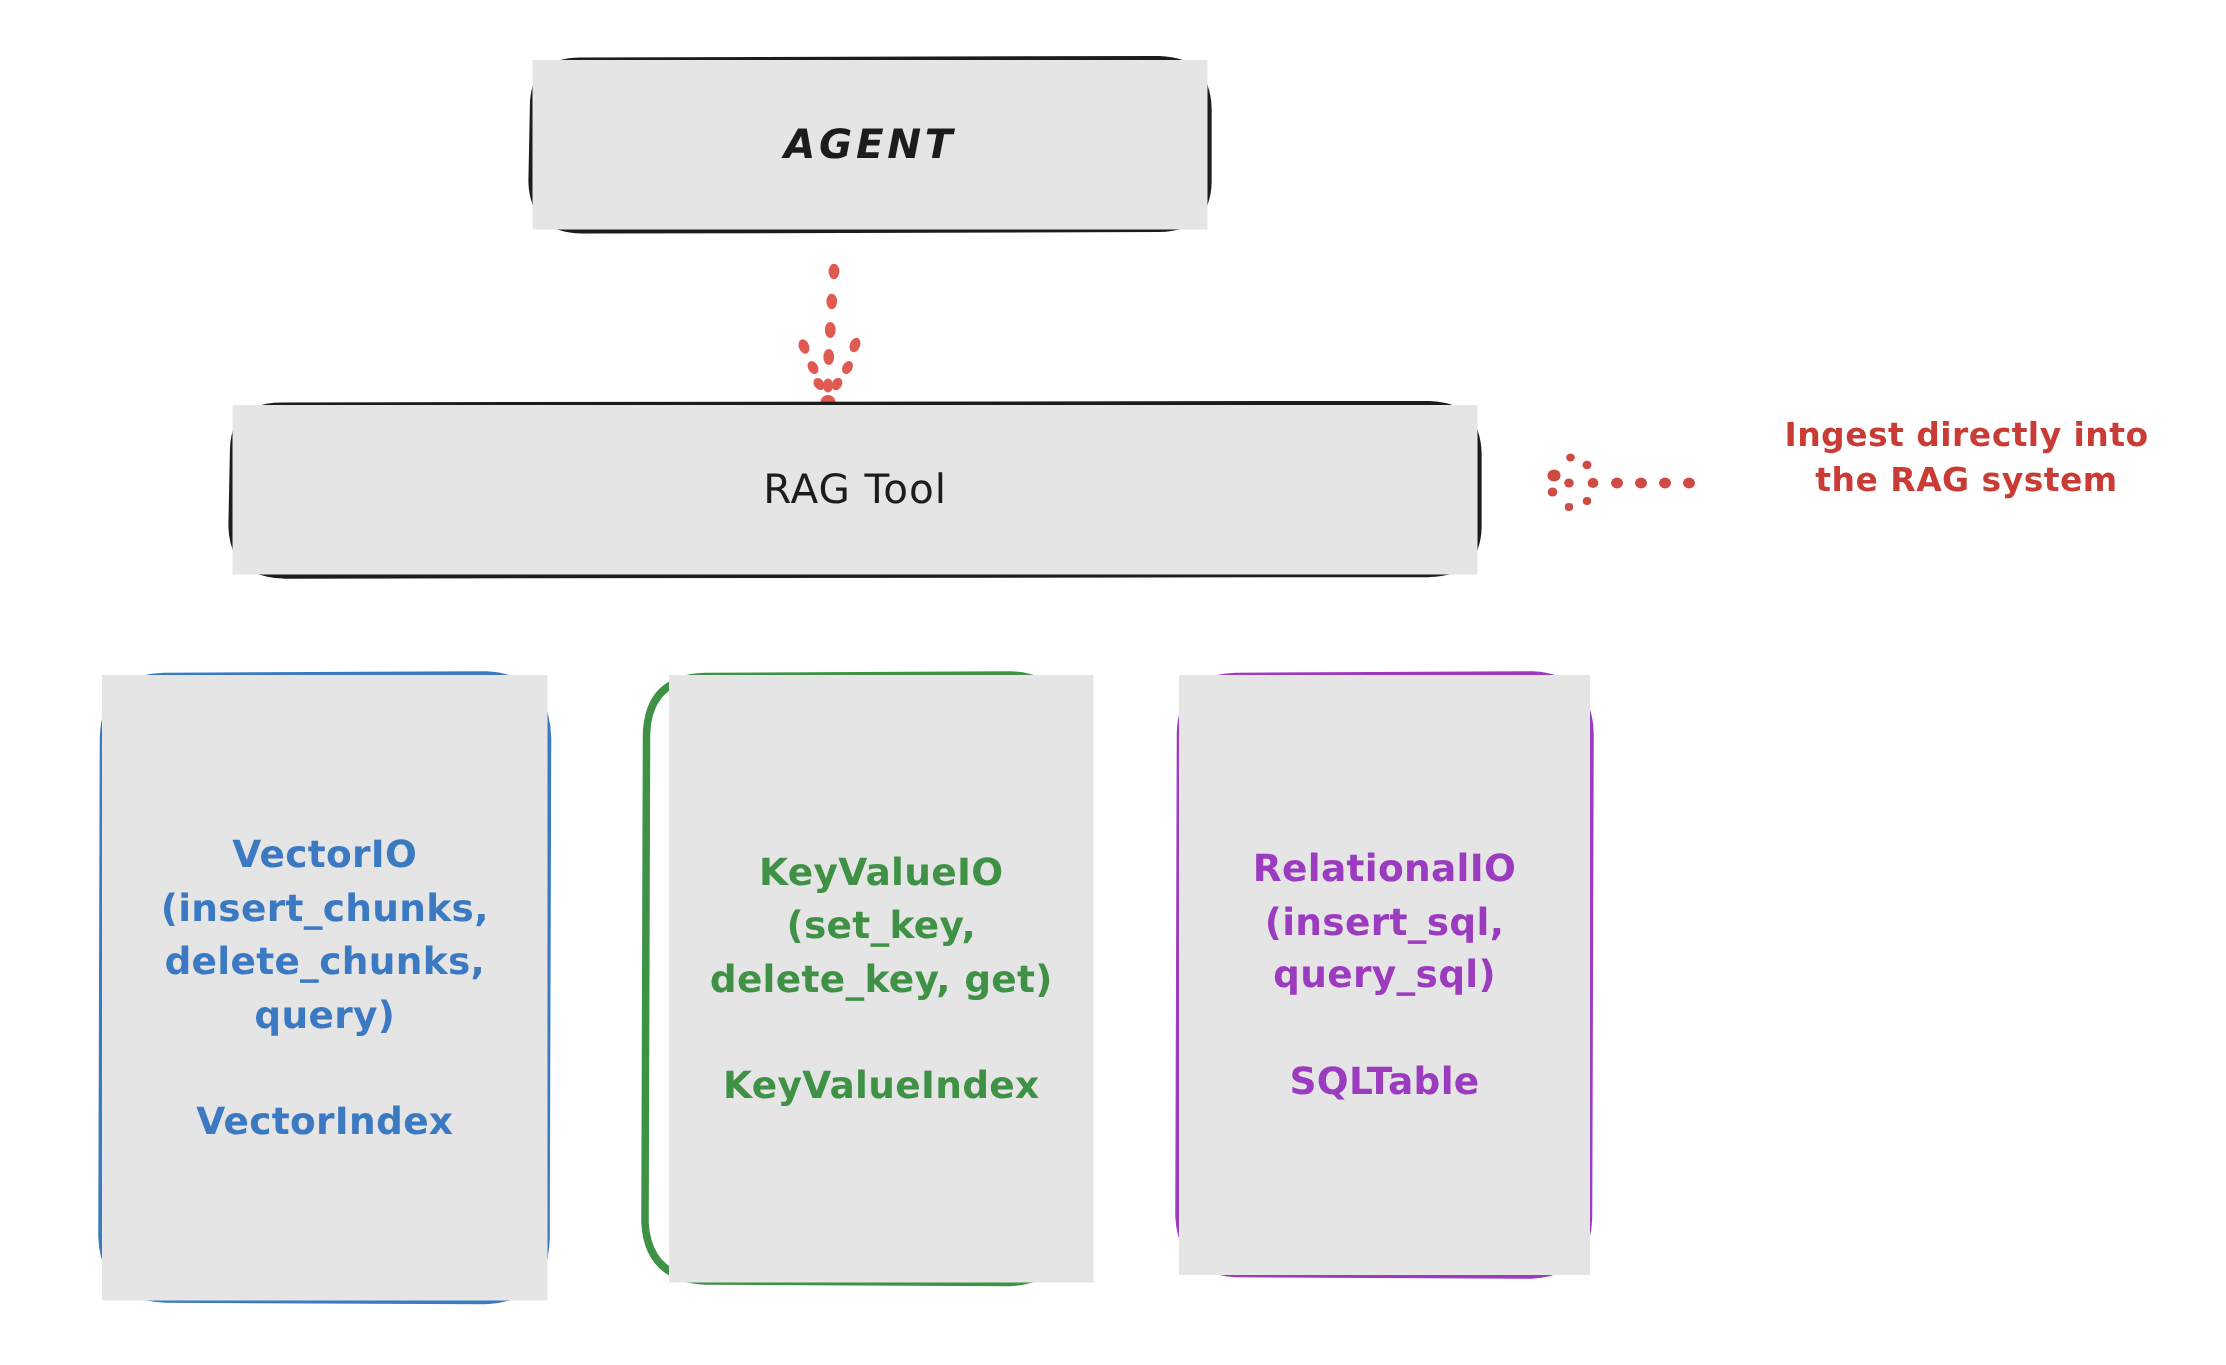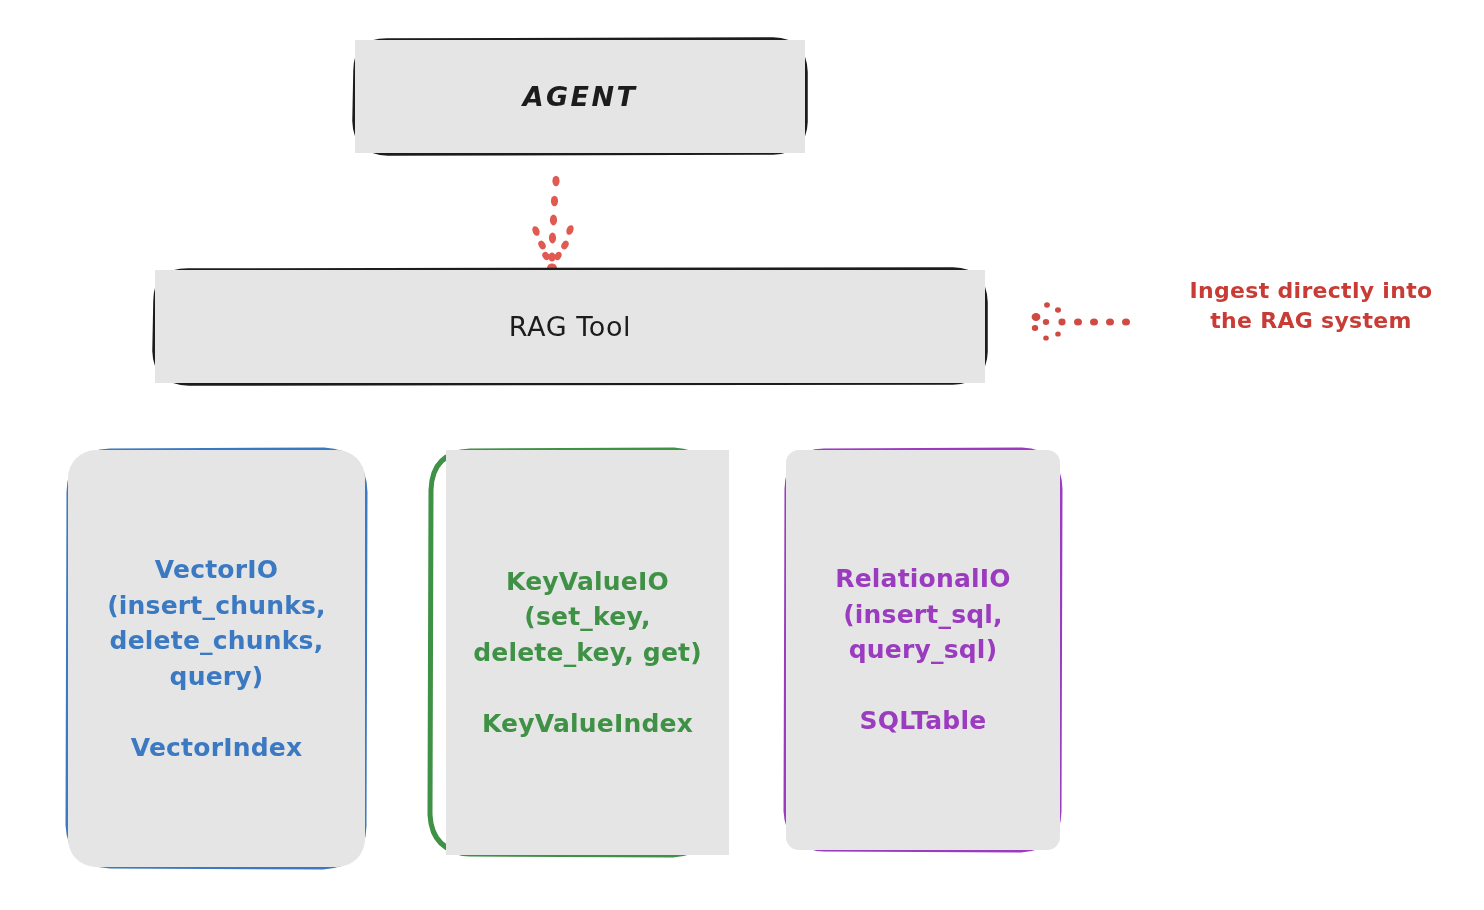--- a/index.html
+++ b/index.html
@@ -71,34 +71,32 @@
     color: #1c1c1c;
     letter-spacing: 0.6px;
   }
 
   
   #vectorio-node {
     left: 68px;
     top: 450px;
     width: 297px;
     height: 417px;
-    border-radius: 28px;
   }
   #keyvalueio-node {
     left: 446px;
     top: 450px;
     width: 283px;
     height: 405px;
   }
   #relationalio-node {
     left: 786px;
     top: 450px;
     width: 274px;
     height: 400px;
-    border-radius: 13px;
   }
   #vectorio-node .node-label,
   #keyvalueio-node .node-label,
   #relationalio-node .node-label {
     font-size: 25px;
     font-weight: 600;
     line-height: 1.42;
   }
   #vectorio-node .node-label { color: #3b79c2; }
   #keyvalueio-node .node-label { color: #3f9145; }

